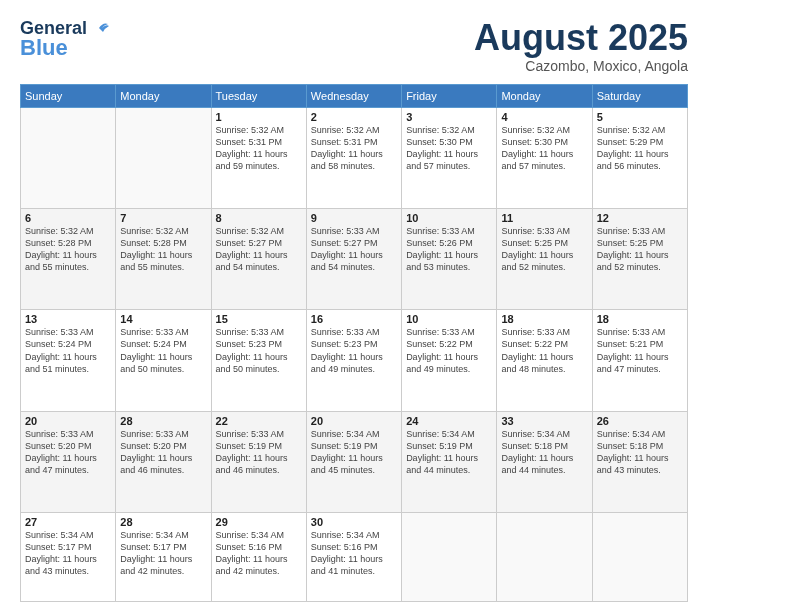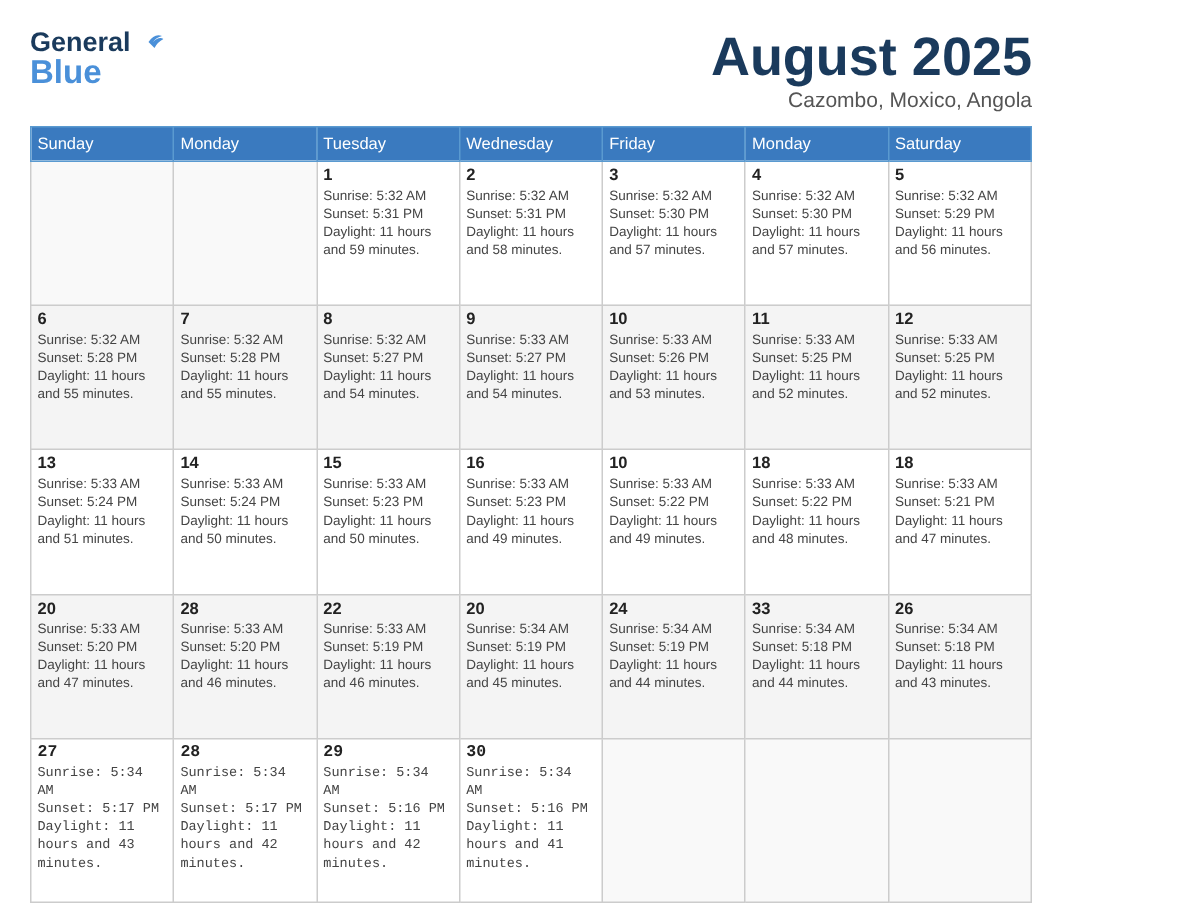--- a/index.html
+++ b/index.html
@@ -64,21 +64,20 @@
     .calendar td {
       border: 1px solid #ccc;
       vertical-align: top;
       padding: 3px 4px;
       font-size: 9.5px;
       color: #333;
       height: 82px;
     }
     .calendar tr:last-child td {
       height: 72px;
-      font-family: Liberation Mono, monospace;
     }
     .day-num {
       font-size: 11px;
       font-weight: bold;
       color: #222;
       display: block;
       margin-bottom: 1px;
     }
     .day-info {
       font-size: 9px;

